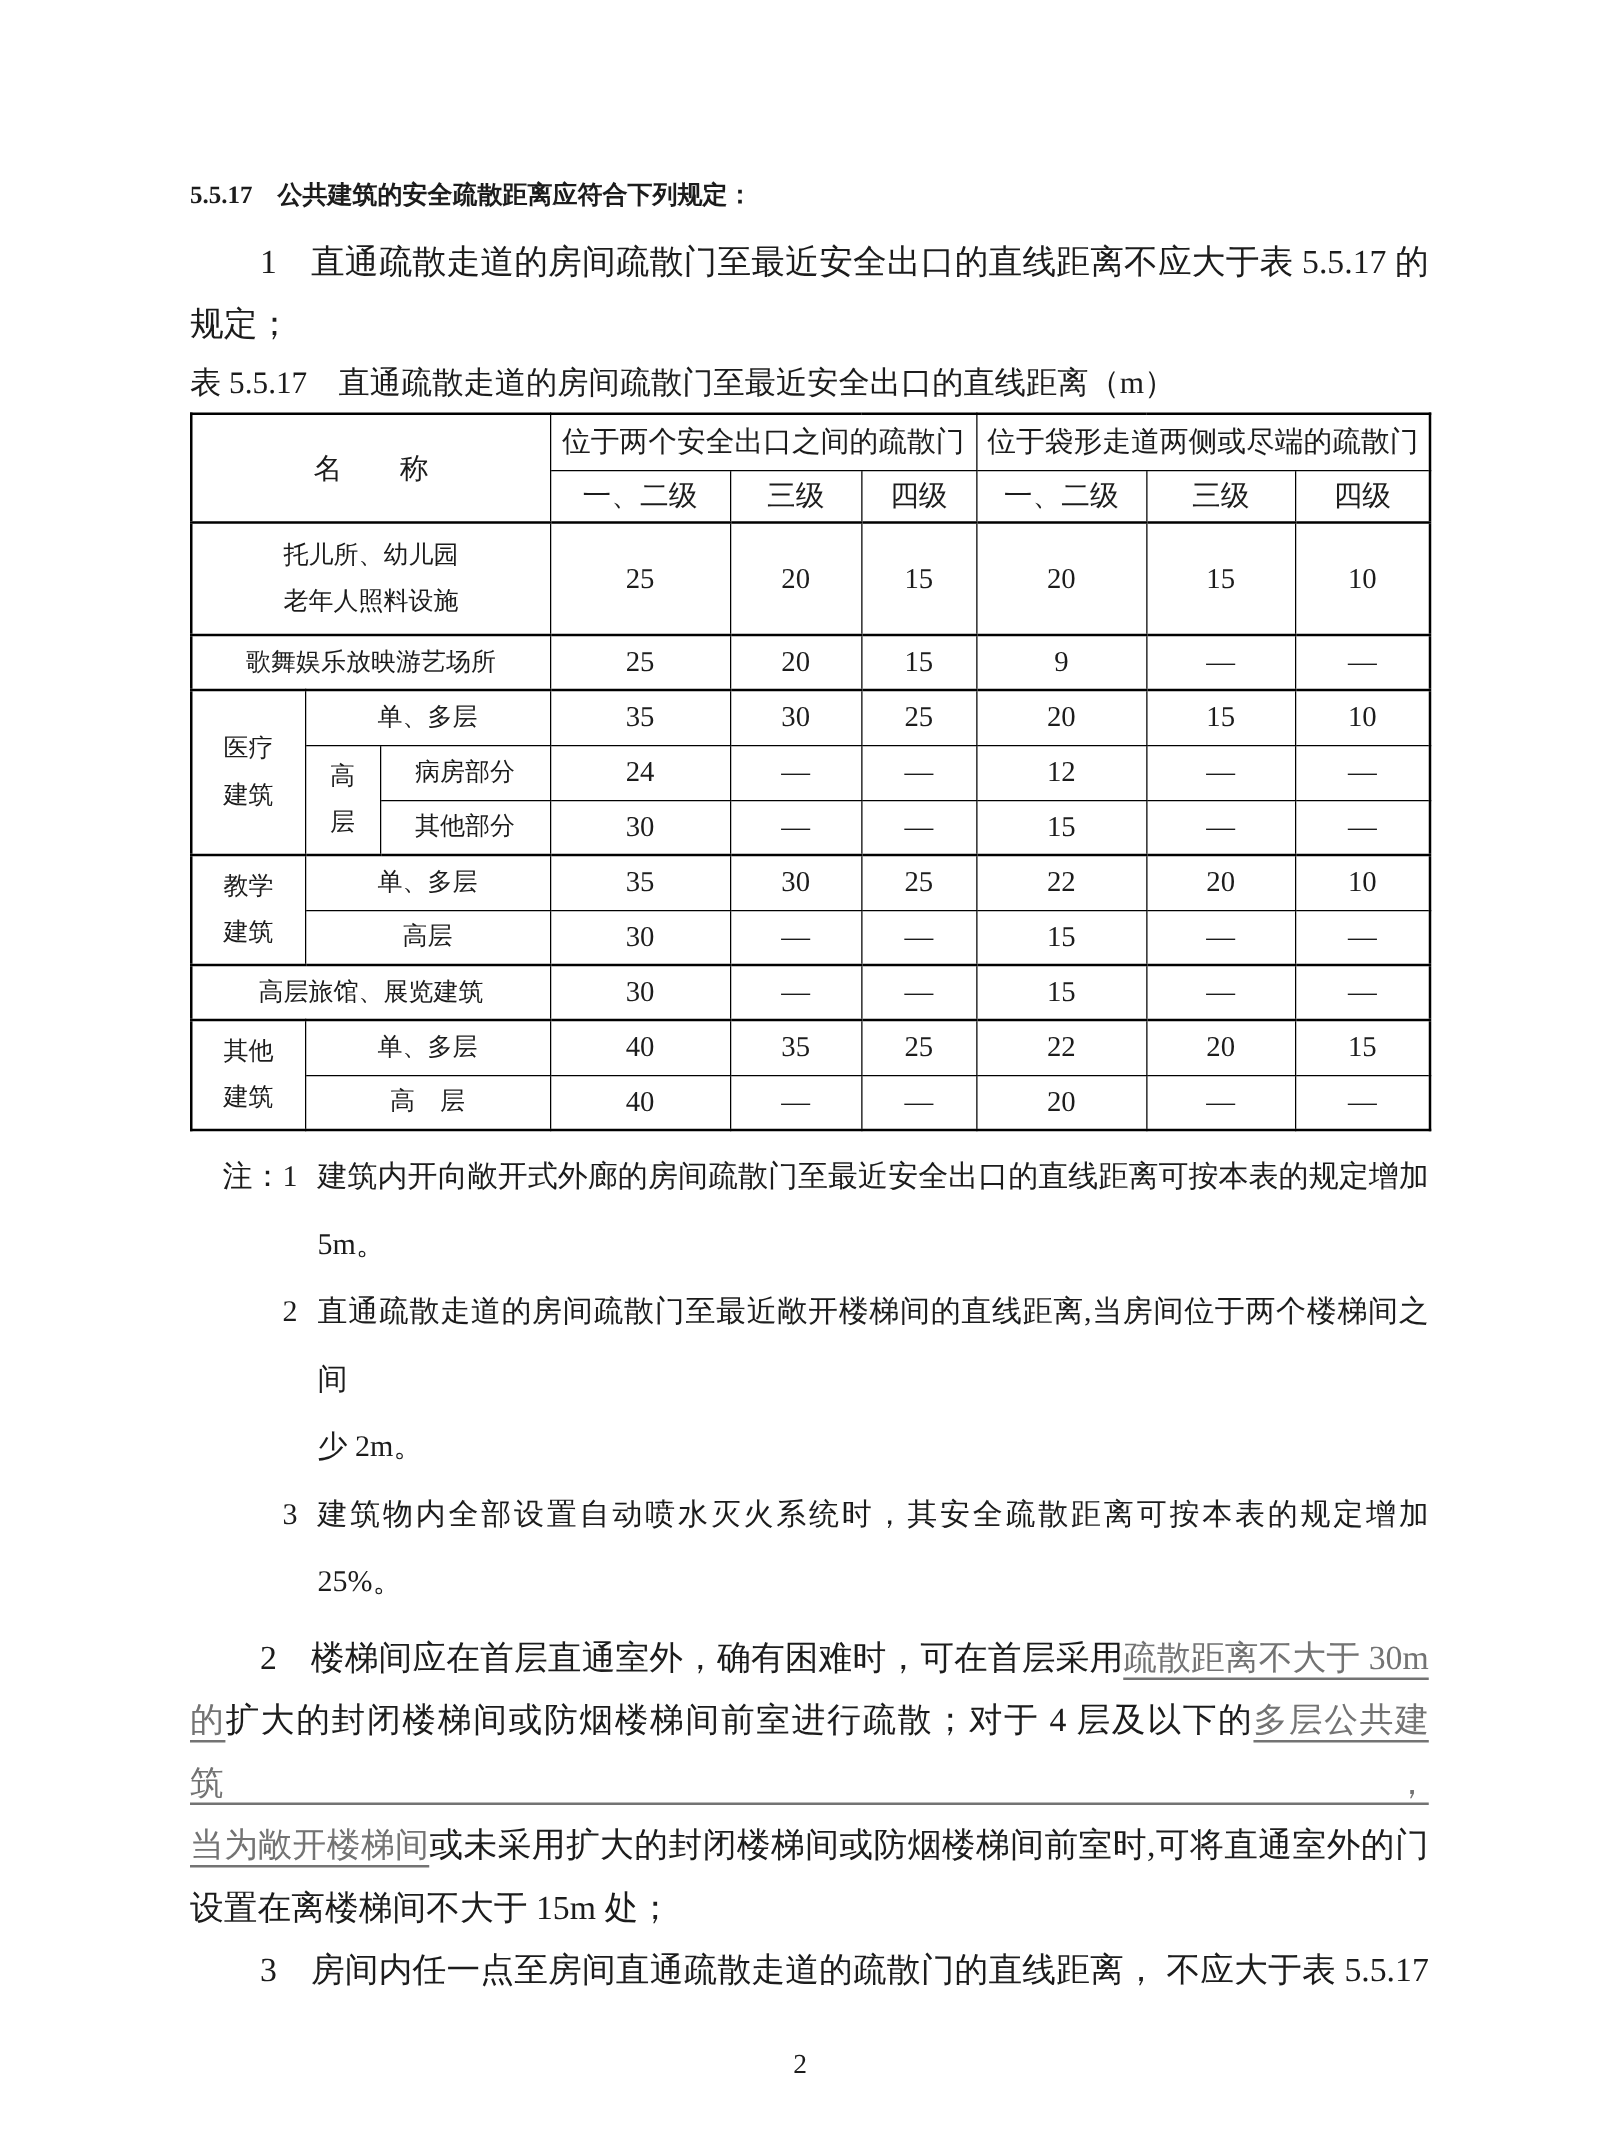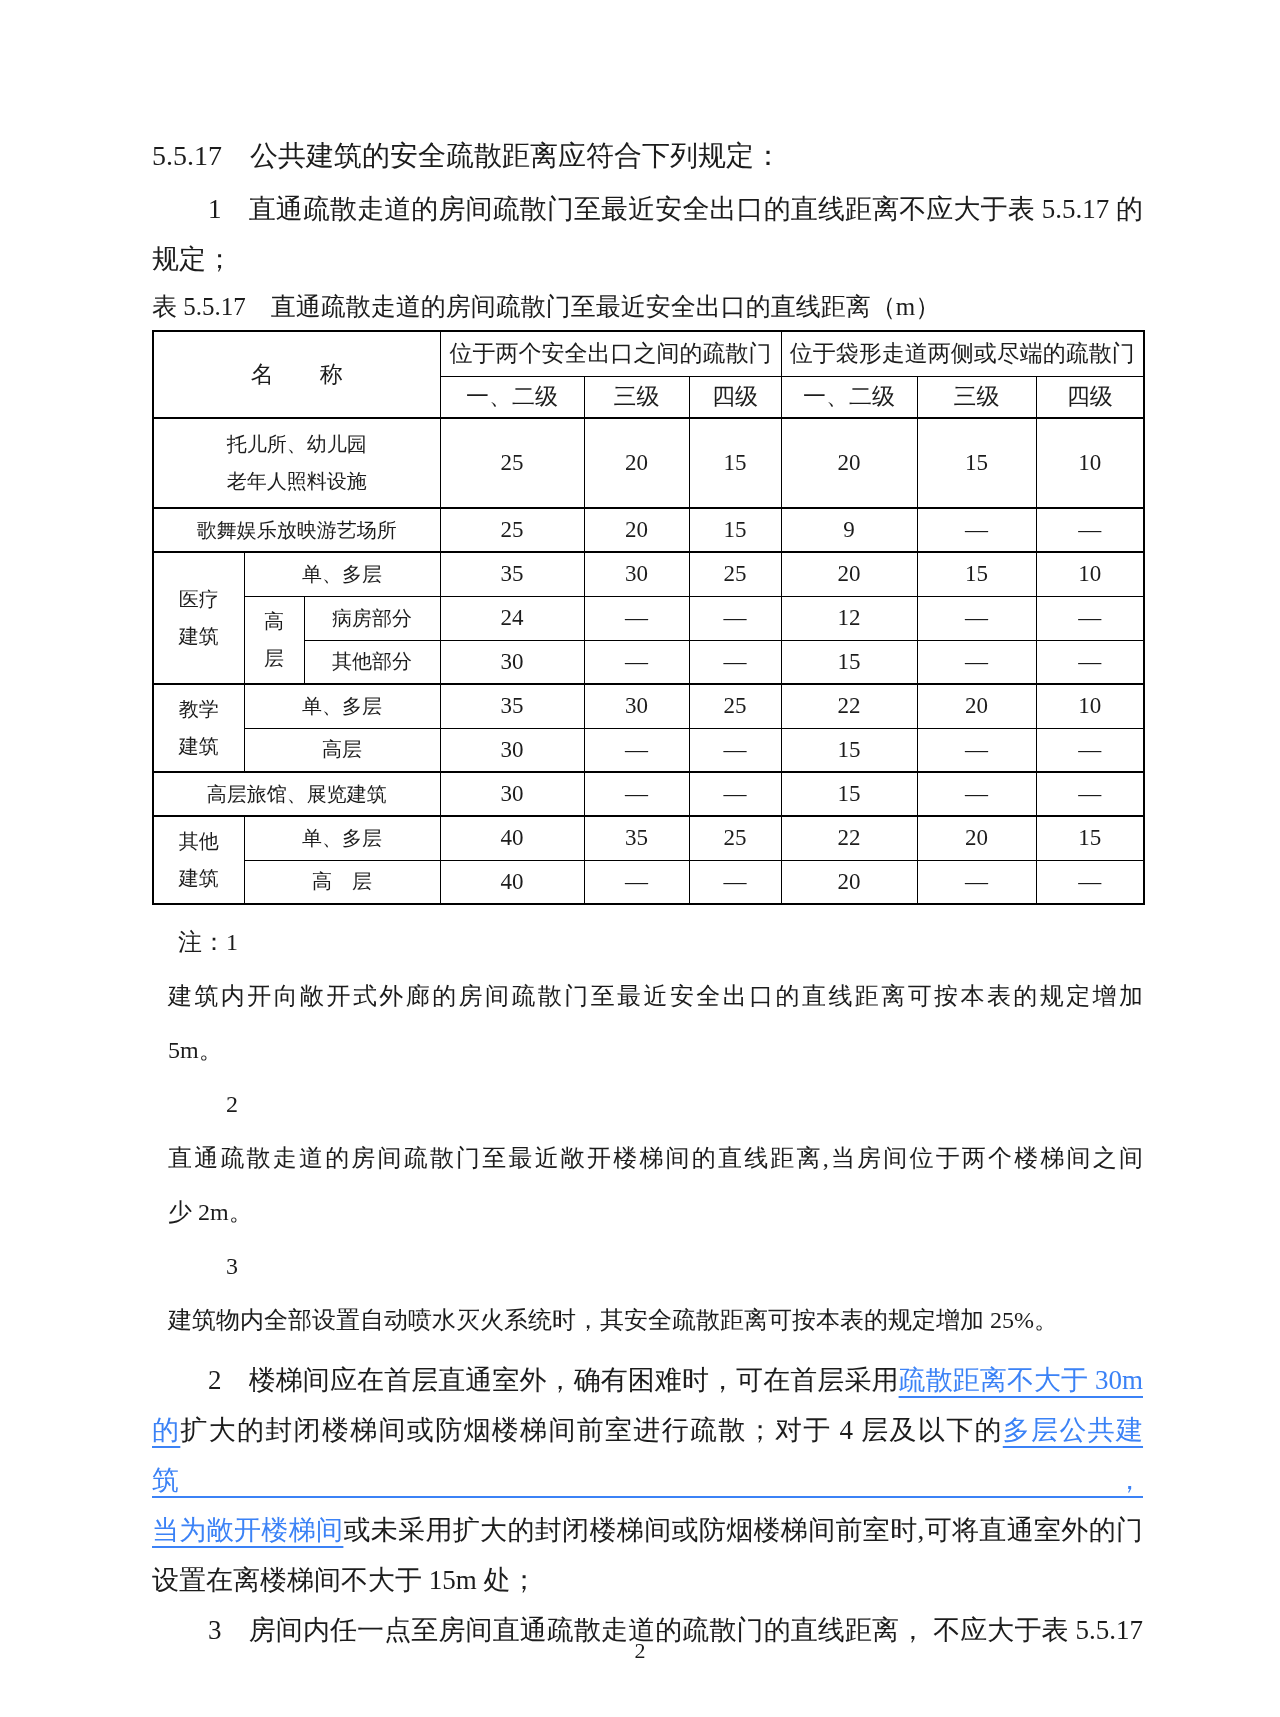--- a/index.html
+++ b/index.html
@@ -3,42 +3,42 @@
 <meta charset="utf-8">
 <style>
   html,body{margin:0;padding:0;background:#fff;}
   body{
     width:1280px;height:1717px;overflow:hidden;position:relative;
     font-family:"Liberation Serif", serif;color:#1c1c1c;
   }
   .page{box-sizing:border-box;width:1280px;height:1717px;padding:130px 137px 0 152px;position:relative;}
 
   
-  .heading{font-size:28px;font-weight:normal;line-height:52px;margin:0 0 2px 0;}
+  .heading{font-size:20px;font-weight:bold;line-height:52px;margin:0 0 2px 0;}
   .para{margin:0;}
   .para .line{font-size:27px;line-height:50px;text-align:justify;}
   .para.bold .line{font-weight:normal;}
   .line.fill{text-align-last:justify;}
   .line.indent{text-indent:56px;}
-  .red{color:#3b82f6;text-decoration:underline;text-decoration-thickness:2px;text-underline-offset:7px;}
+  .red{color:#737373;text-decoration:underline;text-decoration-thickness:2px;text-underline-offset:7px;}
 
   
   .caption{font-size:25px;font-weight:normal;line-height:42px;margin:2px 0 0 0;}
   table{border-collapse:collapse;width:991px;table-layout:fixed;margin-top:2px;border-radius:18px;}
   td{border:1px solid #000;text-align:center;vertical-align:middle;padding:0;}
   td.gb{border-bottom-width:2px;}
   table{border:2px solid #000;}
   tr.h1{height:45px;} tr.h2{height:42px;} tr.r1{height:90px;} tr.rx{height:44px;}
   .th{font-family:"Liberation Sans",sans-serif;font-size:23px;}
   .nm{font-family:Liberation Sans, sans-serif;font-size:20px;white-space:pre-line;line-height:1.85;}
   .num{font-family:"Liberation Serif",serif;font-size:23px;}
 
   
   .notes{margin-top:10px;}
-  .note{display:flex;flex-direction:column;}
+  .note{display:flex;}
   .note .mk{flex:none;width:86px;text-align:right;font-size:24px;line-height:54px;white-space:pre;}
   .note .nt{flex:1;margin-left:16px;}
   .note .nline{font-size:24px;line-height:54px;text-align:justify;}
   .note .nline.fill{text-align-last:justify;}
 
   .items{margin-top:8px;}
   .pageno{position:absolute;left:0;width:1280px;top:1638px;text-align:center;font-size:22px;}
 </style>
 </head>
 <body>

